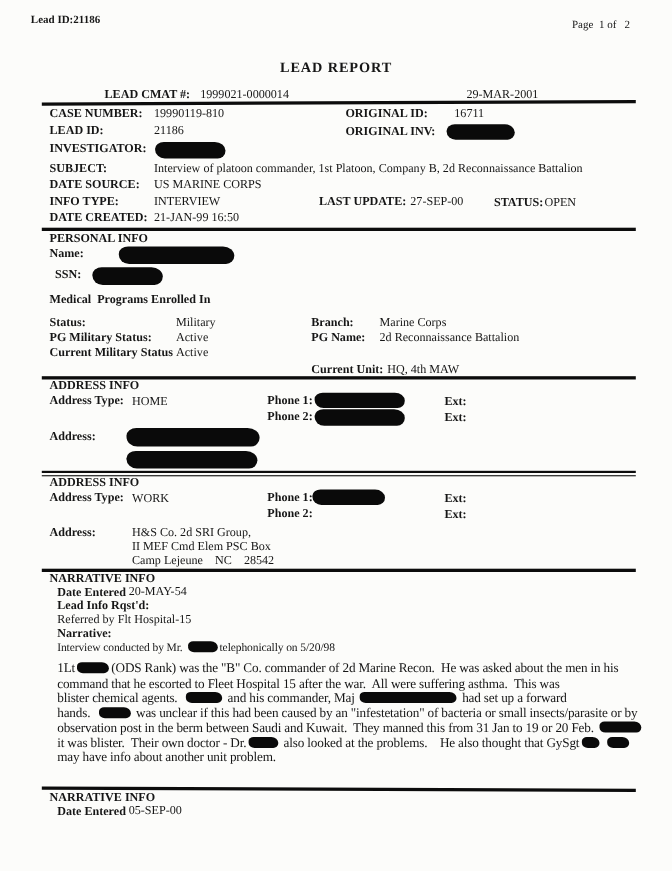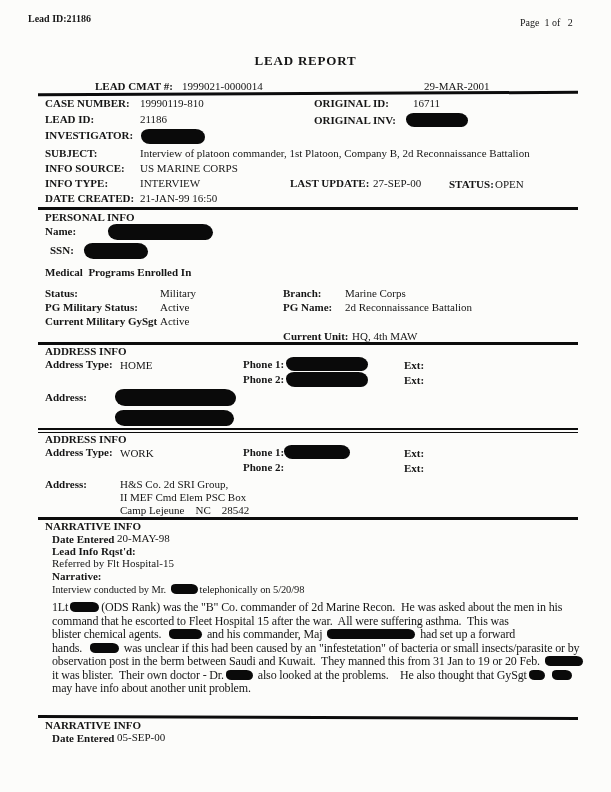--- a/index.html
+++ b/index.html
@@ -54,21 +54,21 @@
   <span class="t" style="left:140px; top:113px;">21186</span>
   <span class="t b" style="left:314px; top:114px;">ORIGINAL INV:</span>
   <div class="redact" style="left:406px; top:113px; width:62px; height:14px;"></div>
 
   <span class="t b" style="left:45px; top:129px;">INVESTIGATOR:</span>
   <div class="redact" style="left:141px; top:129px; width:64px; height:15px;"></div>
 
   <span class="t b" style="left:45px; top:147px;">SUBJECT:</span>
   <span class="t" style="left:140px; top:147px;">Interview of platoon commander, 1st Platoon, Company B, 2d Reconnaissance Battalion</span>
 
-  <span class="t b" style="left:45px; top:162px;">INFO SOURCE:</span>
+  <span class="t b" style="left:45px; top:162px;">DATE SOURCE:</span>
   <span class="t" style="left:140px; top:162px;">US MARINE CORPS</span>
 
   <span class="t b" style="left:45px; top:177px;">INFO TYPE:</span>
   <span class="t" style="left:140px; top:177px;">INTERVIEW</span>
   <span class="t b" style="left:290px; top:177px;">LAST UPDATE:</span>
   <span class="t" style="left:373px; top:177px;">27-SEP-00</span>
   <span class="t b" style="left:449px; top:178px;">STATUS:</span>
   <span class="t" style="left:495px; top:178px;">OPEN</span>
 
   <span class="t b" style="left:45px; top:192px;">DATE CREATED:</span>
@@ -89,21 +89,21 @@
   <span class="t b" style="left:45px; top:287px;">Status:</span>
   <span class="t" style="left:160px; top:287px;">Military</span>
   <span class="t b" style="left:283px; top:287px;">Branch:</span>
   <span class="t" style="left:345px; top:287px;">Marine Corps</span>
 
   <span class="t b" style="left:45px; top:301px;">PG Military Status:</span>
   <span class="t" style="left:160px; top:301px;">Active</span>
   <span class="t b" style="left:283px; top:301px;">PG Name:</span>
   <span class="t" style="left:345px; top:301px;">2d Reconnaissance Battalion</span>
 
-  <span class="t b" style="left:45px; top:315px;">Current Military GySgt</span>
+  <span class="t b" style="left:45px; top:315px;">Current Military Status</span>
   <span class="t" style="left:160px; top:315px;">Active</span>
 
   <span class="t b" style="left:283px; top:330px;">Current Unit:</span>
   <span class="t" style="left:352px; top:330px;">HQ, 4th MAW</span>
 
   <div class="rule" style="left:38px; top:342px; width:540px; height:3px;"></div>
 
   <span class="t b" style="left:45px; top:345px;">ADDRESS INFO</span>
   <span class="t b" style="left:45px; top:358px;">Address Type:</span>
   <span class="t" style="left:120px; top:359px;">HOME</span>
@@ -132,21 +132,21 @@
 
   <span class="t b" style="left:45px; top:478px;">Address:</span>
   <span class="t" style="left:120px; top:478px;">H&amp;S Co. 2d SRI Group,</span>
   <span class="t" style="left:120px; top:491px;">II MEF Cmd Elem PSC Box</span>
   <span class="t" style="left:120px; top:504px;">Camp Lejeune    NC    28542</span>
 
   <div class="rule" style="left:38px; top:517px; width:540px; height:3px;"></div>
 
   <span class="t b" style="left:45px; top:520px;">NARRATIVE INFO</span>
   <span class="t b" style="left:52px; top:533px;">Date Entered</span>
-  <span class="t" style="left:117px; top:532px;">20-MAY-98</span>
+  <span class="t" style="left:117px; top:532px;">20-MAY-54</span>
   <span class="t b" style="left:52px; top:545px;">Lead Info Rqst'd:</span>
   <span class="t" style="left:52px; top:557px;">Referred by Flt Hospital-15</span>
   <span class="t b" style="left:52px; top:570px;">Narrative:</span>
 
   <span class="t pline10" style="left:52px; top:583px;">Interview conducted by Mr. <span class="redact-inline" style="width: 27px;"></span>telephonically on 5/20/98</span>
 
   <div class="para">
     <div class="pline">1Lt<span class="redact-inline" style="width: 29px;"></span>(ODS Rank) was the "B" Co. commander of 2d Marine Recon.  He was asked about the men in his</div>
     <div class="pline">command that he escorted to Fleet Hospital 15 after the war.  All were suffering asthma.  This was</div>
     <div class="pline">blister chemical agents.  <span class="redact-inline" style="width: 33px;"></span> and his commander, Maj <span class="redact-inline" style="width: 88px;"></span> had set up a forward</div>

